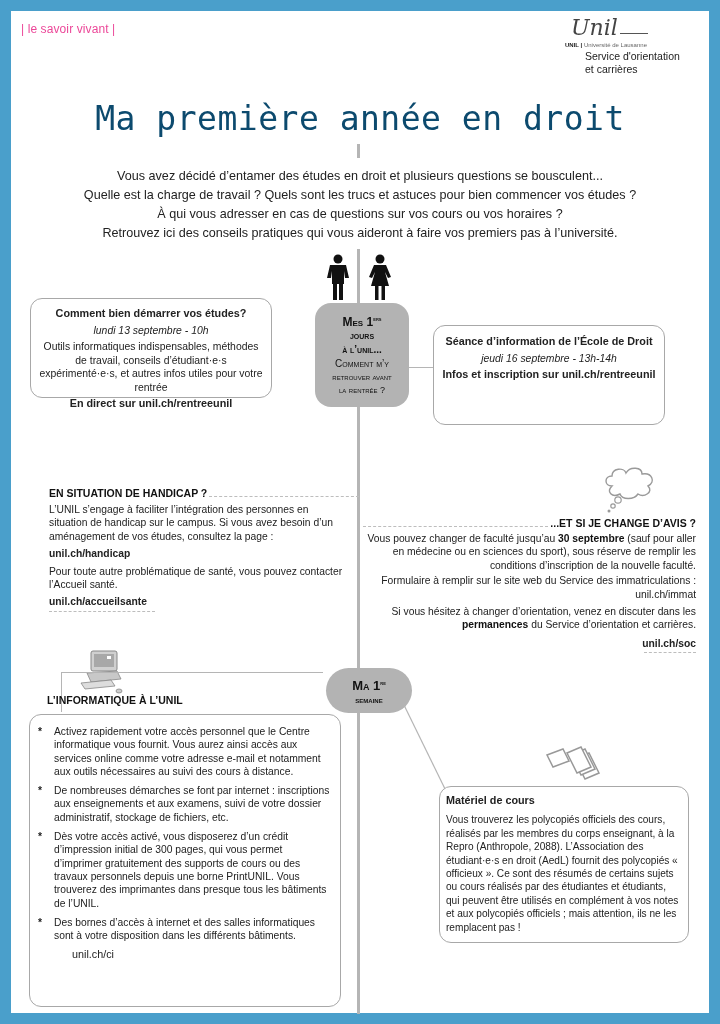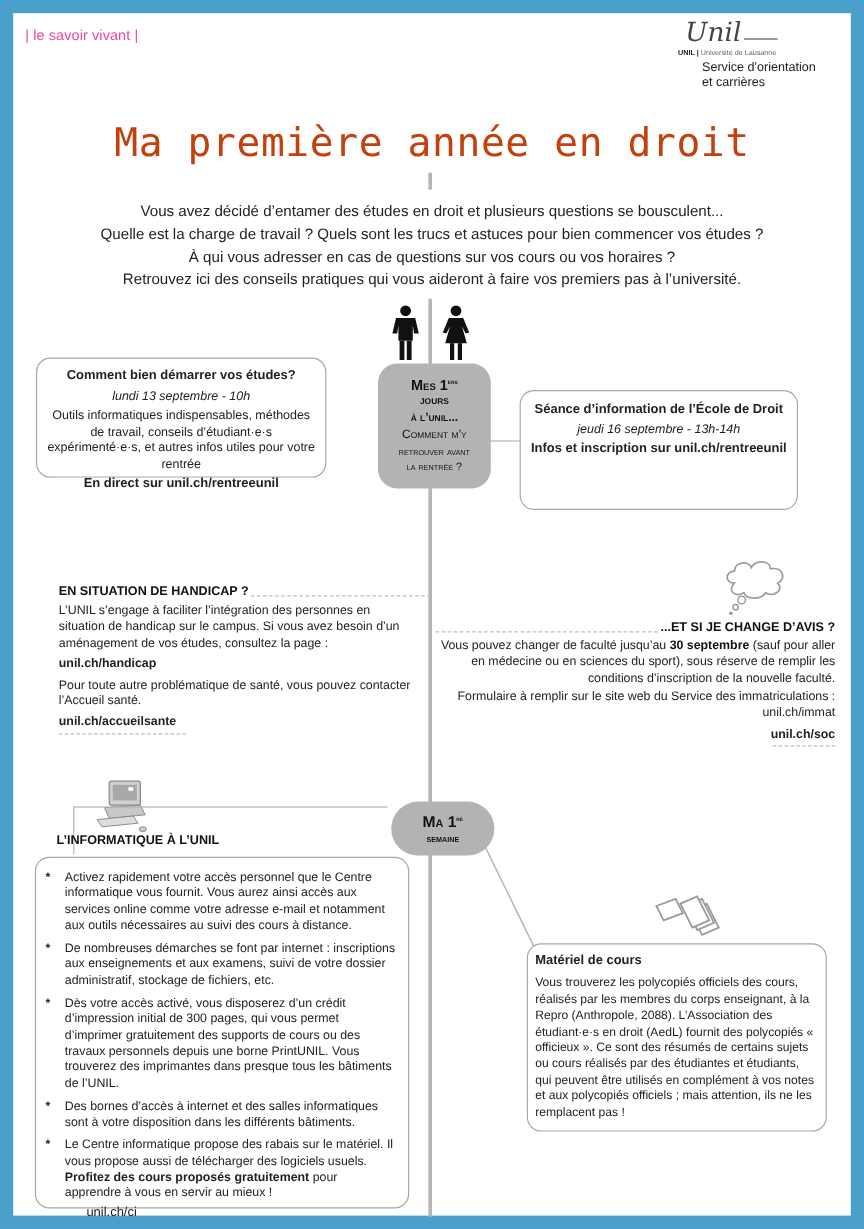--- a/index.html
+++ b/index.html
@@ -10,21 +10,21 @@
 
   
   .tagline { left: 10px; top: 11px; font-family: "Liberation Sans", sans-serif; font-size: 12px; color: #ec4899; letter-spacing: 0.1px; }
   .logo { right: 14px; top: 4px; width: 130px; text-align: left; }
   .logo-script { font-family: "DejaVu Serif", serif; font-style: italic; font-size: 22px; color: #444; position: relative; padding-left: 6px; line-height: 26px; }
   .logo-script .swoosh { display: inline-block; width: 28px; height: 1px; background: #555; vertical-align: middle; margin-left: 2px; transform: translateY(4px); }
   .logo-sub { font-family: "Liberation Sans", sans-serif; font-size: 6px; color: #666; margin-top: 1px; }
   .logo-sub b { color: #222; }
   .logo-dept { font-family: "Liberation Sans", sans-serif; font-size: 10.5px; color: #222; line-height: 13px; margin-left: 20px; margin-top: 2px; }
 
-  .title { left: 0; width: 698px; top: 88px; text-align: center; font-family: "DejaVu Sans Mono", "Liberation Mono", monospace; font-size: 33px; letter-spacing: 0.5px; color: #c2410c; }
+  .title { left: 0; width: 698px; top: 88px; text-align: center; font-family: "DejaVu Sans Mono", "Liberation Mono", monospace; font-size: 33px; letter-spacing: 0.5px; color: #0c4a6e; }
 
   .intro { left: 20px; width: 658px; top: 156px; text-align: center; font-family: "Liberation Sans", sans-serif; font-size: 12.6px; line-height: 19px; color: #222; }
 
   
   .vline { background: #b5b5b5; }
   .hline { background: #b5b5b5; height: 2px; }
 
   .box { border: 1px solid #a8a8a8; border-radius: 12px; background: #fff; font-family: "Liberation Sans", sans-serif; font-size: 10.4px; color: #222; line-height: 13.5px; }
   .box .h { font-weight: bold; font-size: 10.8px; margin-bottom: 3px; }
   .box .d { font-style: italic; margin-bottom: 3px; }
@@ -128,20 +128,21 @@
     <circle cx="11" cy="47" r="1.5" fill="#9a9a9a"></circle>
   </svg>
 
   <div class="abs" style="left:352px; top:506px; width:333px; text-align:right;">
     <div style="display:flex; align-items:center;">
       <div class="dash" style="flex:1; margin-right:2px; margin-top:6px;"></div>
       <div class="sec-h" style="white-space:nowrap;">...ET SI JE CHANGE D’AVIS ?</div>
     </div>
     <div class="txt" style="margin-top:3px;"><span>Vous pouvez changer de faculté jusqu’au </span><b>30 septembre</b><span> (sauf pour aller en médecine ou en sciences du sport), sous réserve de remplir les conditions d’inscription de la nouvelle faculté.</span></div>
     <div class="txt" style="margin-top:2px;">Formulaire à remplir sur le site web du Service des immatriculations : unil.ch/immat</div>
+    <div class="txt" style="margin-top:4px;"><span>Si vous hésitez à changer d’orientation, venez en discuter dans les </span><b>permanences</b><span> du Service d’orientation et carrières.</span></div>
     <div class="txt" style="font-weight:bold; margin-top:5px;">unil.ch/soc</div>
     <div class="dash" style="width:52px; margin-left:auto; margin-top:2px;"></div>
   </div>
 
   <svg class="abs" style="left:66px; top:638px;" width="50" height="48" viewBox="0 0 50 48">
     <rect x="14" y="2" width="26" height="20" rx="2" fill="#d0d0d0" stroke="#888" stroke-width="1"></rect>
     <rect x="17" y="5" width="20" height="13" fill="#a8a8a8"></rect>
     <rect x="30" y="7" width="4" height="3" fill="#fff"></rect>
     <path d="M10 24 L40 22 L44 30 L14 33 Z" fill="#c8c8c8" stroke="#888" stroke-width="0.8"></path>
     <path d="M4 34 L34 31 L38 37 L8 40 Z" fill="#ddd" stroke="#888" stroke-width="0.8"></path>
@@ -157,21 +158,20 @@
   </div>
 
   <div class="abs sec-h" style="left:36px; top:683px;">L’INFORMATIQUE À L’UNIL</div>
 
   <div class="abs box" style="left:18px; top:703px; width:312px; height:293px; padding:10px 10px 8px 6px; font-size:10.3px; line-height:13.3px;">
     <ul class="star">
       <li>Activez rapidement votre accès personnel que le Centre informatique vous fournit. Vous aurez ainsi accès aux services online comme votre adresse e-mail et notamment aux outils nécessaires au suivi des cours à distance.</li>
       <li>De nombreuses démarches se font par internet : inscriptions aux enseignements et aux examens, suivi de votre dossier administratif, stockage de fichiers, etc.</li>
       <li>Dès votre accès activé, vous disposerez d’un crédit d’impression initial de 300 pages, qui vous permet d’imprimer gratuitement des supports de cours ou des travaux personnels depuis une borne PrintUNIL. Vous trouverez des imprimantes dans presque tous les bâtiments de l’UNIL.</li>
       <li>Des bornes d’accès à internet et des salles informatiques sont à votre disposition dans les différents bâtiments.</li>
-      <li style="margin-bottom:2px;"><span>Le Centre informatique propose des rabais sur le matériel. Il vous propose aussi de télécharger des logiciels usuels. </span><b>Profitez des cours proposés gratuitement</b><span> pour apprendre à vous en servir au mieux !</span></li>
     </ul>
     <div style="font-weight:normal; font-size:10.8px;margin-left:36px;">unil.ch/ci</div>
   </div>
 
   <svg class="abs" style="left:390px; top:690px;" width="50" height="95" viewBox="0 0 50 95">
     <line x1="2" y1="2" x2="46" y2="92" stroke="#b5b5b5" stroke-width="1.2"></line>
   </svg>
 
   <svg class="abs" style="left:534px; top:734px;" width="60" height="42" viewBox="0 0 60 42">
     <g fill="#fff" stroke="#999" stroke-width="1.5">

